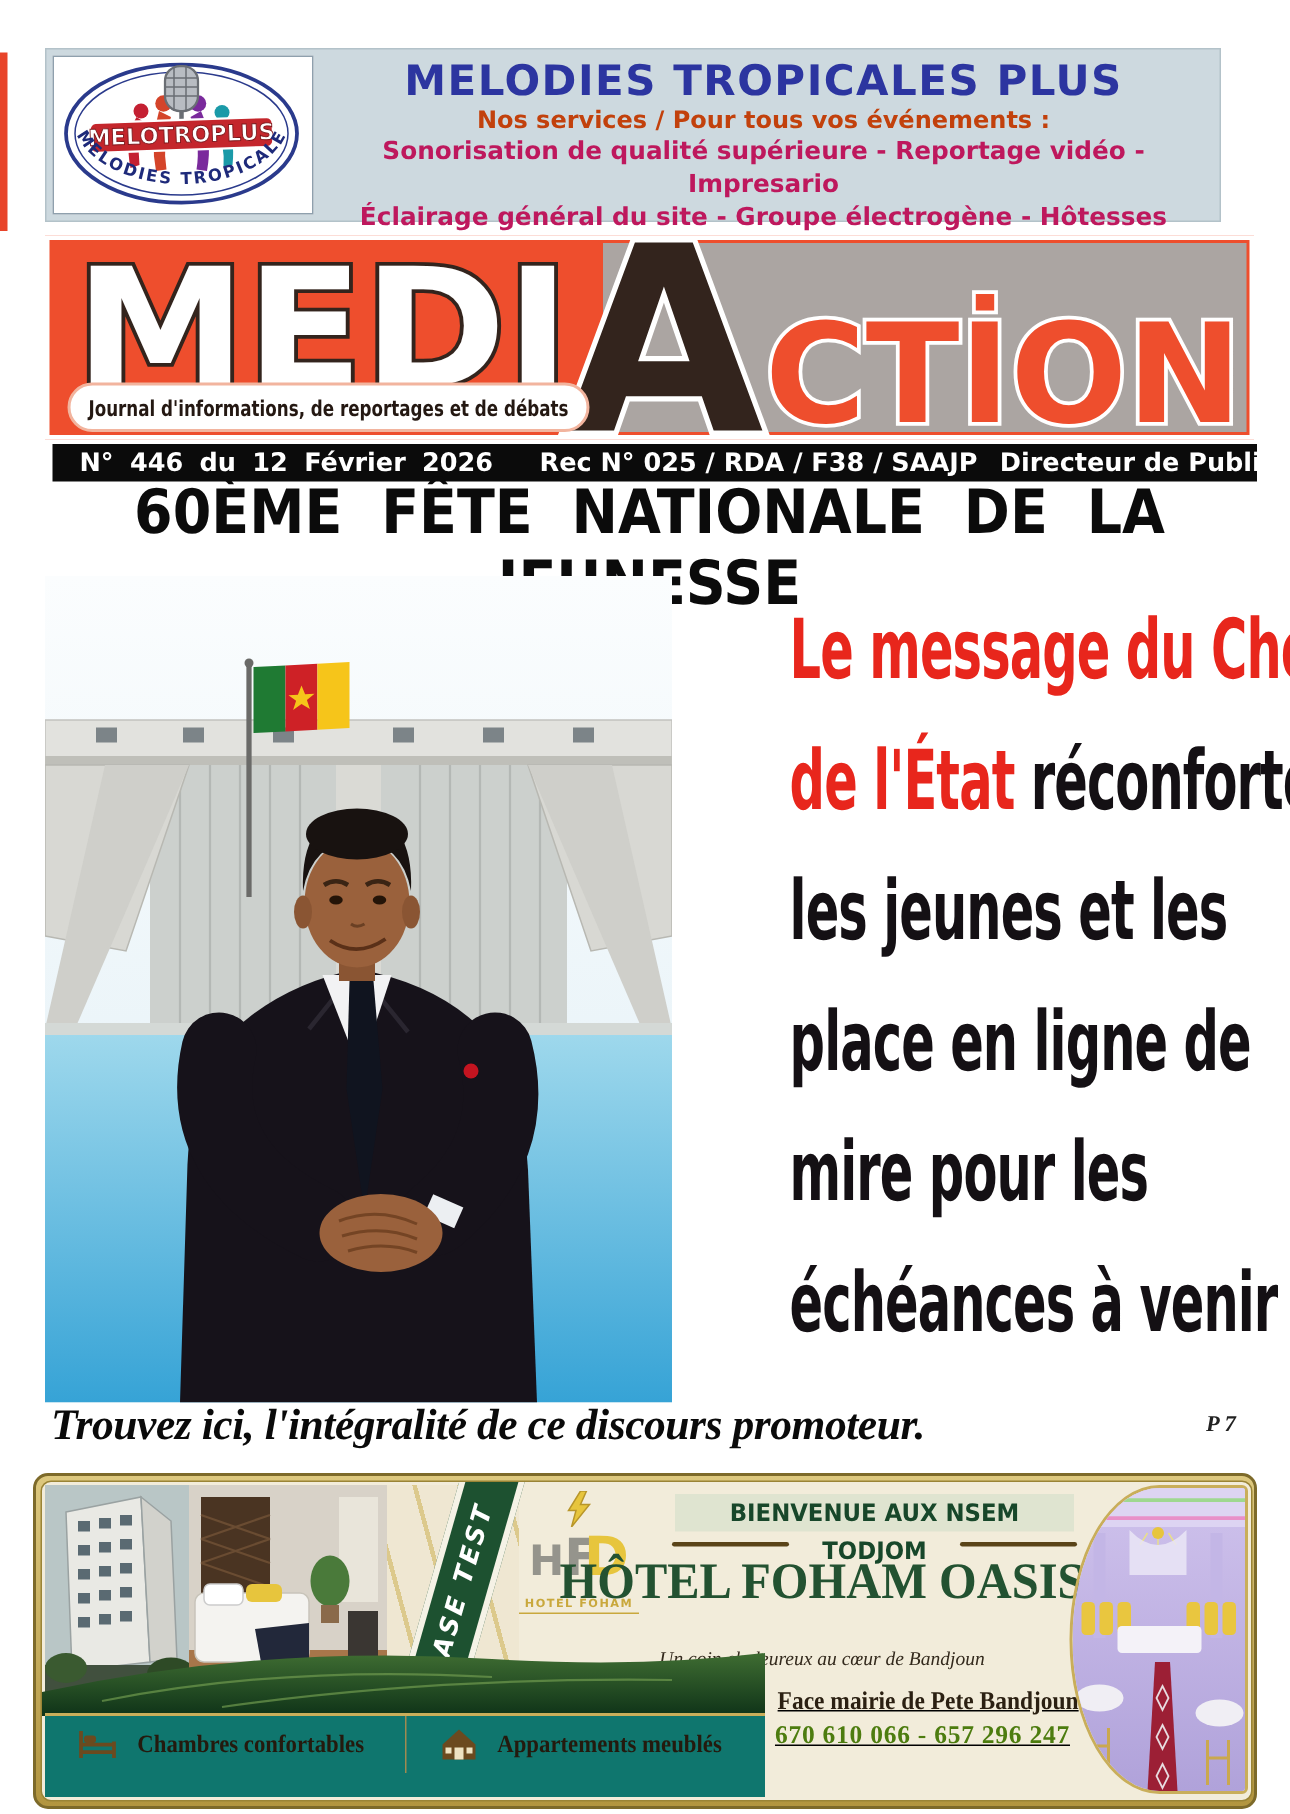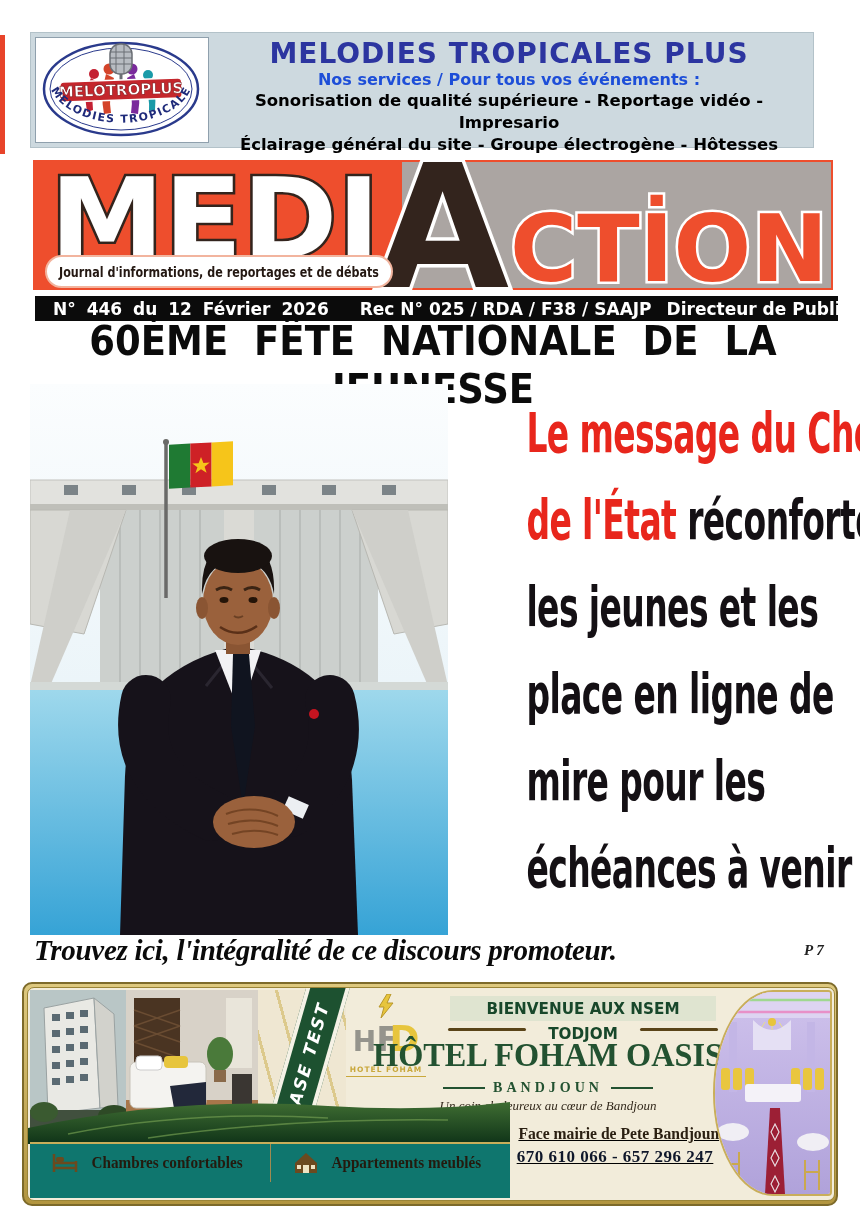--- a/index.html
+++ b/index.html
@@ -6,22 +6,22 @@
   #page{position:relative;width:860px;height:1209px;background:#fff;overflow:hidden;
         font-family:"DejaVu Sans",sans-serif;}
   .abs{position:absolute;}
 
   
   #left-red-strip{left:0;top:35px;width:5px;height:119px;background:#e8442a;}
   #top-ad{left:30px;top:32px;width:782px;height:114px;background:#cdd9df;border:1px solid #b3c2c9;}
   #mtp-logo-box{left:4px;top:4px;width:172px;height:104px;background:#fff;border:1px solid #8fa0ad;}
   #top-ad-text{left:180px;top:1px;width:596px;text-align:center;}
   .mtp-title{font-size:28px;line-height:32px;font-weight:bold;color:#2c35a0;letter-spacing:1px;margin-top:4px;}
-  .mtp-sub{font-size:16px;line-height:20px;font-weight:bold;color:#1d4ed8;}
-  .mtp-line{font-size:16.5px;line-height:22px;font-weight:600;color:#000000;}
+  .mtp-sub{font-size:16px;line-height:20px;font-weight:bold;color:#c2410c;}
+  .mtp-line{font-size:16.5px;line-height:22px;font-weight:600;color:#be185d;}
   .mtp-red{font-size:15px;line-height:20px;font-weight:bold;color:#e23b28;}
 
   
   #masthead{left:30px;top:157px;width:806px;height:136px;}
 
   
   #info-bar{left:35px;top:296px;width:803px;height:25px;background:#0b0b0b;display:flex;
             align-items:center;gap:15px;padding-left:18px;box-sizing:border-box;white-space:nowrap;
             color:#fff;font-size:17px;font-weight:bold;overflow:hidden;}
 
@@ -77,21 +77,21 @@
   #green-band{left:0;top:106px;width:482px;height:50px;z-index:3;}
   #services{left:2px;top:154px;width:480px;height:56px;background:#0f766e;display:flex;
             z-index:4;border-top:2px solid #c9ae5a;box-sizing:border-box;}
   .service{flex:1;display:flex;align-items:center;justify-content:center;gap:6px;height:70%;}
   .service + .service{border-left:1px solid #a08a50;}
   .service .label{font-family:"Liberation Serif",serif;font-weight:bold;font-size:16.5px;color:#241a0e;
                   transform:scaleX(.92);white-space:nowrap;}
   #contact-block{left:482px;top:136px;width:210px;text-align:center;z-index:2;text-decoration:underline;}
   #contact-block .addr{font-family:"Liberation Serif",serif;font-weight:bold;font-size:17px;color:#2b2012;
                        transform:scaleX(.92);white-space:nowrap;}
-  #contact-block .tel{font-family:"Liberation Serif",serif;font-weight:bold;font-size:17px;color:#0f172a;
+  #contact-block .tel{font-family:"Liberation Serif",serif;font-weight:bold;font-size:17px;color:#4d7c0f;
                       margin-top:3px;letter-spacing:.5px;white-space:nowrap;}
   #event-photo{left:685px;top:2px;width:119px;height:206px;border:2px solid #c9ae5a;
                border-radius:60px 4px 4px 60px / 103px 4px 4px 103px;overflow:hidden;z-index:2;box-sizing:border-box;}
 </style>
 </head>
 <body>
 
 <div id="page">
 
   <div class="abs" id="left-red-strip"></div>
@@ -310,25 +310,20 @@
         </svg>
         <div class="hfd-row"><span class="hfd-h">H</span><span class="hfd-f">F</span><span class="hfd-d">D</span></div>
         <div class="hfd-sub">HOTEL FOHAM</div>
       </div>
 
       <div class="abs" id="welcome">BIENVENUE AUX NSEM TODJOM</div>
       <div class="abs dash-orn" style="left:420px;top:40px;width:78px;"></div>
       <div class="abs dash-orn" style="left:612px;top:40px;width:78px;"></div>
 
       <div class="abs" id="hotel-name">HÔTEL FOHAM OASIS</div>
-      <div class="abs" id="bandjoun-row">
-        <div class="rule"></div>
-        <div class="city">BANDJOUN</div>
-        <div class="rule"></div>
-      </div>
       <div class="abs" id="slogan">Un coin chaleureux au cœur de Bandjoun</div>
 
       <div class="abs" id="green-band">
         <svg width="482" height="50" viewBox="0 0 482 50">
           <defs>
               <linearGradient id="bandG" x1="0" y1="0" x2="0" y2="1">
             <stop offset="0" stop-color="#3f6d32"></stop>
                 <stop offset="1" stop-color="#0f3318"></stop>
           </linearGradient>
             </defs>

